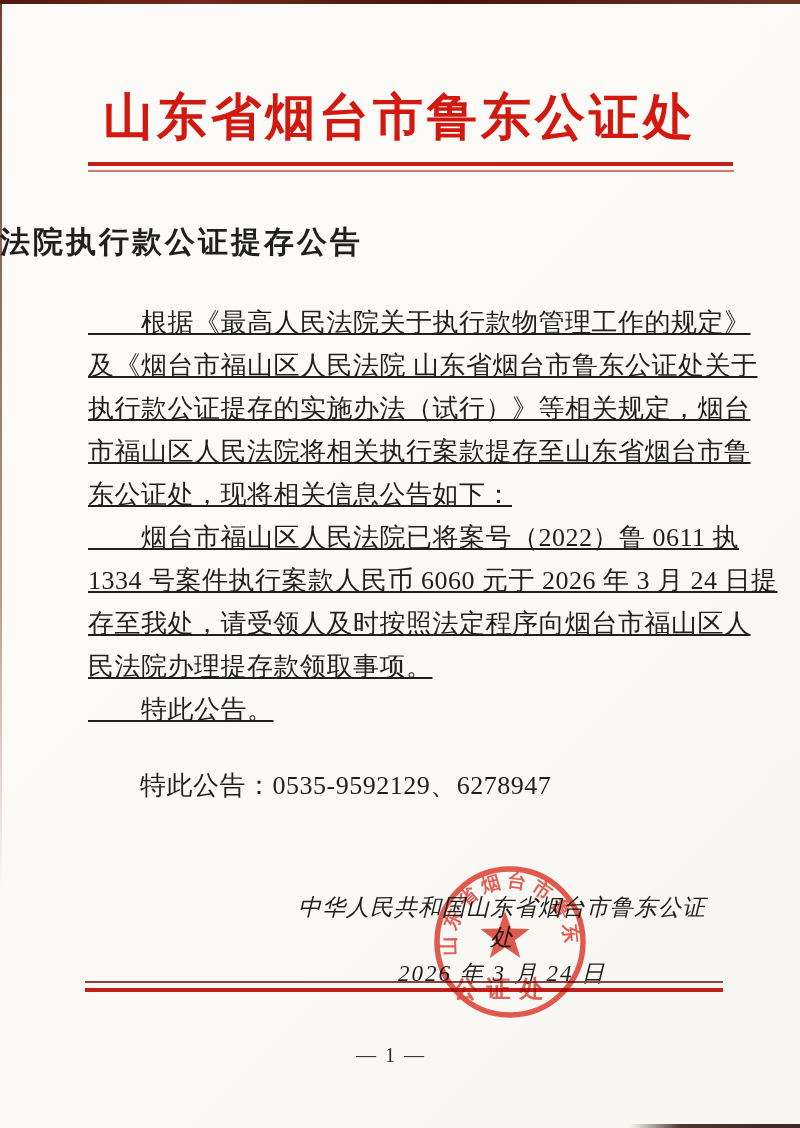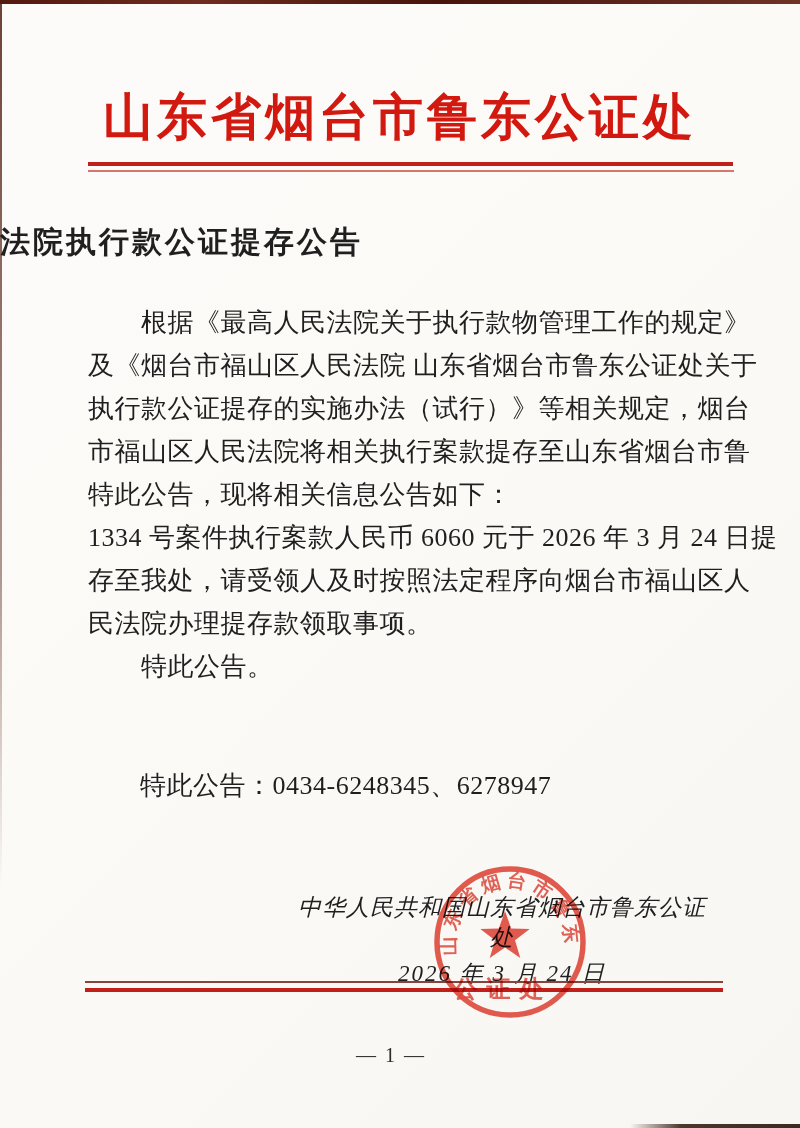--- a/index.html
+++ b/index.html
@@ -46,20 +46,21 @@
     position:absolute;top:222px;left:0;right:0;
     text-align:left;
     font-size:30px;font-weight:600;letter-spacing:3px;
     color:var(--ink);
   }
   
   .body-text{
     position:absolute;top:301px;left:88px;right:76px;
     font-size:26px;line-height:43px;
     color:var(--ink);
+    text-decoration:underline;
   }
   .text-line{white-space:pre;letter-spacing:.5px;}
   .contact-line{
     position:absolute;top:764px;left:88px;right:84px;
     font-size:26px;line-height:43px;text-indent:2em;letter-spacing:.5px;
     color:var(--ink);
   }
   
   .signature{
     position:absolute;top:893px;left:297px;width:410px;
@@ -95,34 +96,35 @@
   <div class="rule-thin"></div>
 
   <div class="doc-title">法院执行款公证提存公告</div>
 
   <div class="body-text">
     <div class="paragraph">
         <div class="text-line">　　根据《最高人民法院关于执行款物管理工作的规定》</div>
         <div class="text-line">及《烟台市福山区人民法院 山东省烟台市鲁东公证处关于</div>
         <div class="text-line">执行款公证提存的实施办法（试行）》等相关规定，烟台</div>
         <div class="text-line">市福山区人民法院将相关执行案款提存至山东省烟台市鲁</div>
-        <div class="text-line">特此公告，现将相关信息公告如下：</div>
+        <div class="text-line">东公证处，现将相关信息公告如下：</div>
       </div>
     <div class="paragraph">
+        <div class="text-line">　　烟台市福山区人民法院已将案号（2022）鲁 0611 执</div>
         <div class="text-line">1334 号案件执行案款人民币 6060 元于 2026 年 3 月 24 日提</div>
         <div class="text-line">存至我处，请受领人及时按照法定程序向烟台市福山区人</div>
         <div class="text-line">民法院办理提存款领取事项。</div>
       </div>
     <div class="paragraph">
         <div class="text-line">　　特此公告。</div>
       </div>
   </div>
 
   <div class="contact-line">
-    <span>特此公告：</span><span>0434-6248345、6278947</span>
+    <span>特此公告：</span><span>0535-9592129、6278947</span>
   </div>
 
   <div class="signature">
     <div class="signature-org">中华人民共和国山东省烟台市鲁东公证处</div>
     <div class="signature-date">2026 年 3 月 24 日</div>
   </div>
 
   <div class="footer-rule-thin"></div>
   <div class="footer-rule-thick"></div>
 

